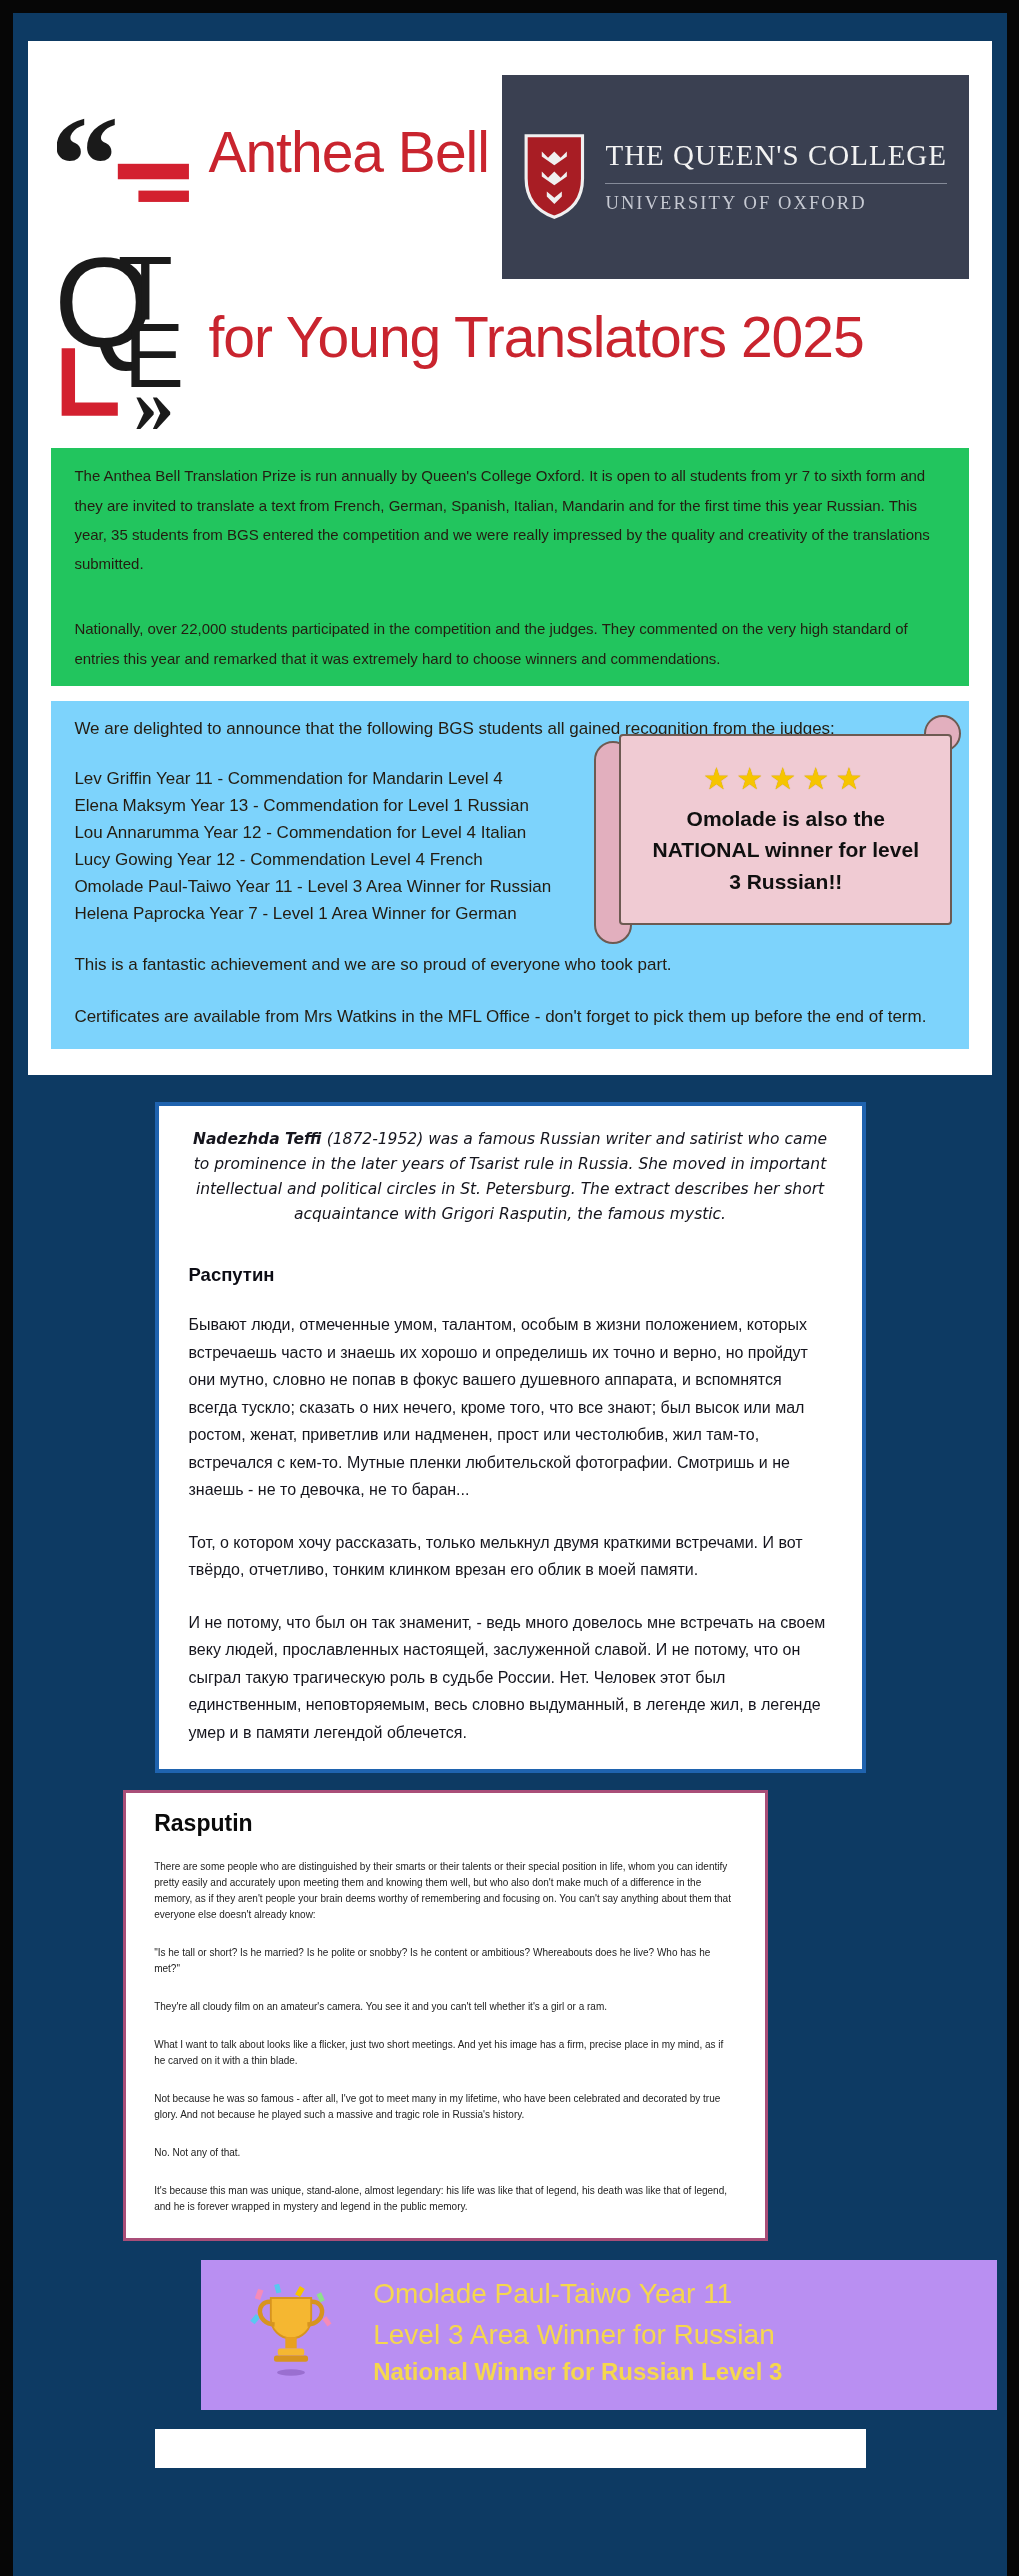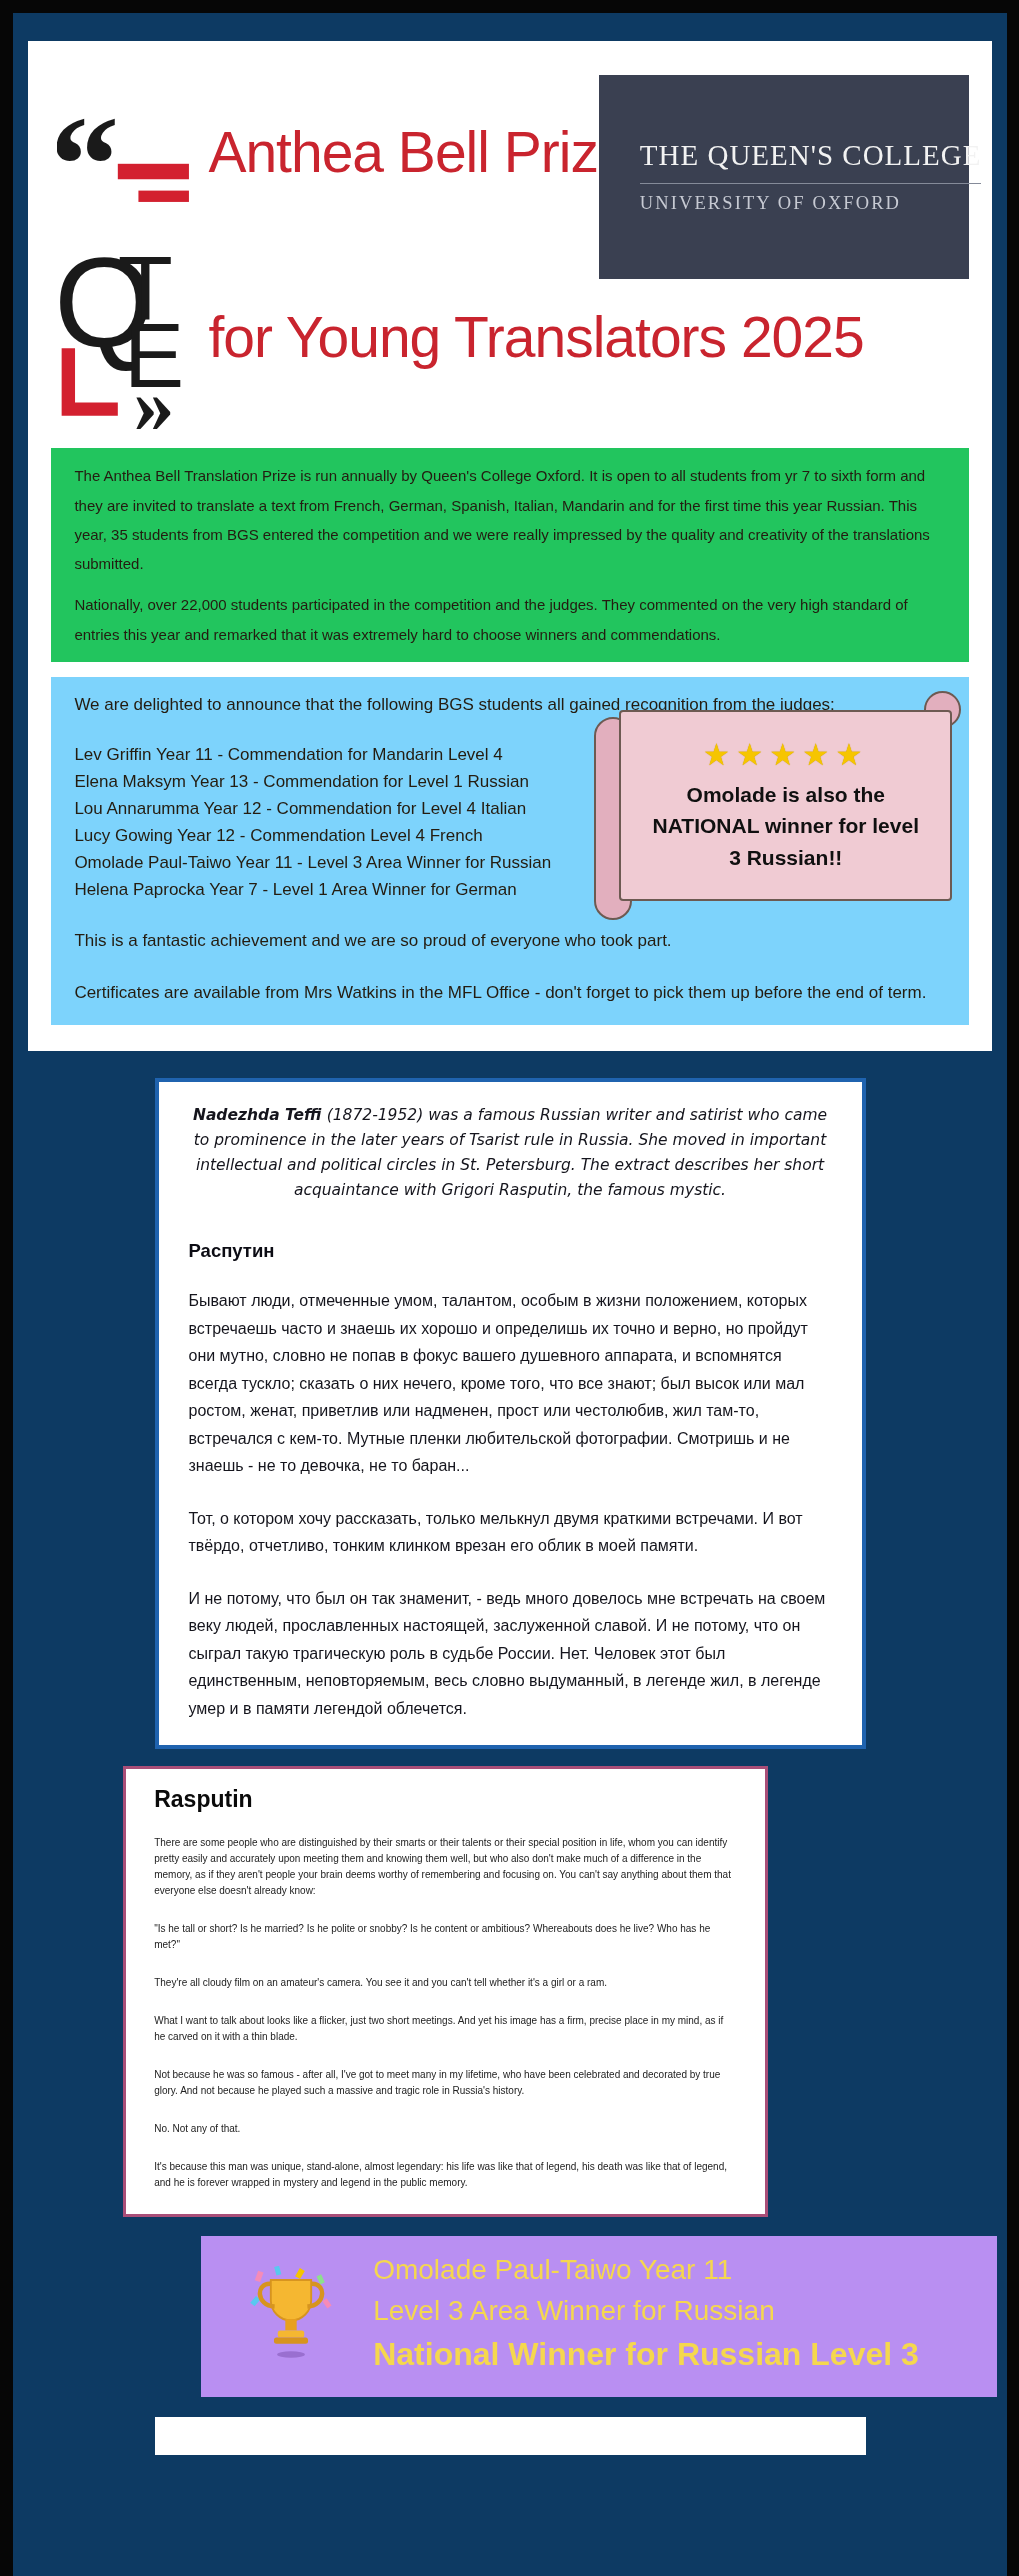--- a/index.html
+++ b/index.html
@@ -5,29 +5,29 @@
   html,body{margin:0;padding:0;background:#000;}
   .frame{width:1020px;height:3152px;box-sizing:border-box;background:#0d3a63;
     border:13.4px solid #060606;padding:28px 7.2px 0;overflow:hidden;
     font-family:"Liberation Sans",sans-serif;color:#1c1c1c;position:relative;}
   
   .header-card{background:#ffffff;margin:0 8.2px;padding:20.6px 23px 26px;position:relative;}
   .header-top{position:relative;height:379px;}
   .qte-logo{position:absolute;left:5.2px;top:44px;width:134px;height:330px;}
   .main-title-l1{position:absolute;left:157px;top:57px;font-size:57px;color:#c9242e;letter-spacing:-1px;white-space:nowrap;}
   .main-title-l2{position:absolute;left:157px;top:242px;font-size:57px;color:#c9242e;letter-spacing:-1px;white-space:nowrap;}
-  .college-logo{position:absolute;right:0;top:13px;width:370px;height:204px;background:#3a4051;
+  .college-logo{position:absolute;right:0;top:13px;width:467px;height:204px;background:#3a4051;
     display:flex;align-items:center;gap:19.6px;padding:0 21.6px;box-sizing:border-box;}
   .college-text{flex:1;}
   .college-l1{font-family:"Liberation Serif",serif;color:#f2f2f2;font-size:29px;letter-spacing:1px;white-space:nowrap;}
   .college-rule{border:none;border-top:1px solid #858b99;margin:11.3px 0 9.3px;}
   .college-l2{font-family:"Liberation Serif",serif;color:#c7cad3;font-size:18.5px;letter-spacing:2.1px;}
   .intro-box{background:#22c55e;margin-top:7.7px;padding:13px 23px;font-size:15px;line-height:1.95;color:#241c10;}
   .intro-box p{margin:0;}
-  .intro-box p + p{margin-top:12px;}
+  .intro-box p + p{margin-top:36px;}
   .winners-box{background:#7dd3fc;margin-top:15px;padding:18.5px 23px 21.6px;font-size:17px;color:#241c10;position:relative;}
   .winners-intro{margin:0 0 27px;}
   .winner-line{line-height:1.58;}
   .winners-outro1{margin:28px 0 0;}
   .winners-outro2{margin:32px 0 0;}
   
   .scroll{position:absolute;top:14.4px;right:6.2px;width:368px;height:229px;}
   .scroll-roll{position:absolute;left:0;top:26px;bottom:0;width:38px;background:#e2afbe;border:2.1px solid #6d5a52;border-radius:19px;box-sizing:border-box;}
   .scroll-curl-tr{position:absolute;right:1px;top:0;width:37px;height:37px;background:#e2afbe;border:2.1px solid #6d5a52;border-radius:50%;box-sizing:border-box;}
   .scroll-body{position:absolute;left:25px;right:10.3px;top:18.5px;bottom:19.6px;background:#f0cbd3;border:2.1px solid #6d5a52;border-radius:4.1px;
@@ -40,21 +40,21 @@
   .teffi-heading{font-weight:bold;font-size:18.5px;margin:37px 0 0;color:#0c0c14;}
   .russian-paras p{font-size:16px;line-height:1.72;margin:25px 0 0;color:#15151d;}
   
   .rasputin-card{width:645px;margin:16.5px 0 0 103px;background:#fff;border:3.6px solid #a94e78;box-sizing:border-box;padding:17.5px 28px 23px;}
   .rasputin-heading{font-weight:bold;font-size:23px;margin:0;color:#0a0a0a;}
   .rasputin-paras p{font-size:10px;line-height:1.62;margin:21.6px 0 0;color:#222;}
   
   .trophy-banner{width:796px;margin:18.5px 8.2px 0 181px;background:#b98ff2;display:flex;align-items:center;gap:41px;padding:14.4px 0 19.6px 49px;box-sizing:border-box;}
   .banner-lines{line-height:1.45;}
   .trophy-banner .b1,.trophy-banner .b2{font-size:28px;color:#f5d74e;}
-  .trophy-banner .b3{font-size:32px;color:#f5d74e;font-weight:bold;}
+  .trophy-banner .b3{font-size:24px;color:#f5d74e;font-weight:bold;}
   
   .german-card{width:711px;margin:19.6px auto 0;background:#fff;box-sizing:border-box;padding:15.5px 20.6px 23px;}
 </style>
 </head>
 <body>
 
 <div class="frame">
 
   <div class="header-card">
     <div class="header-top">

